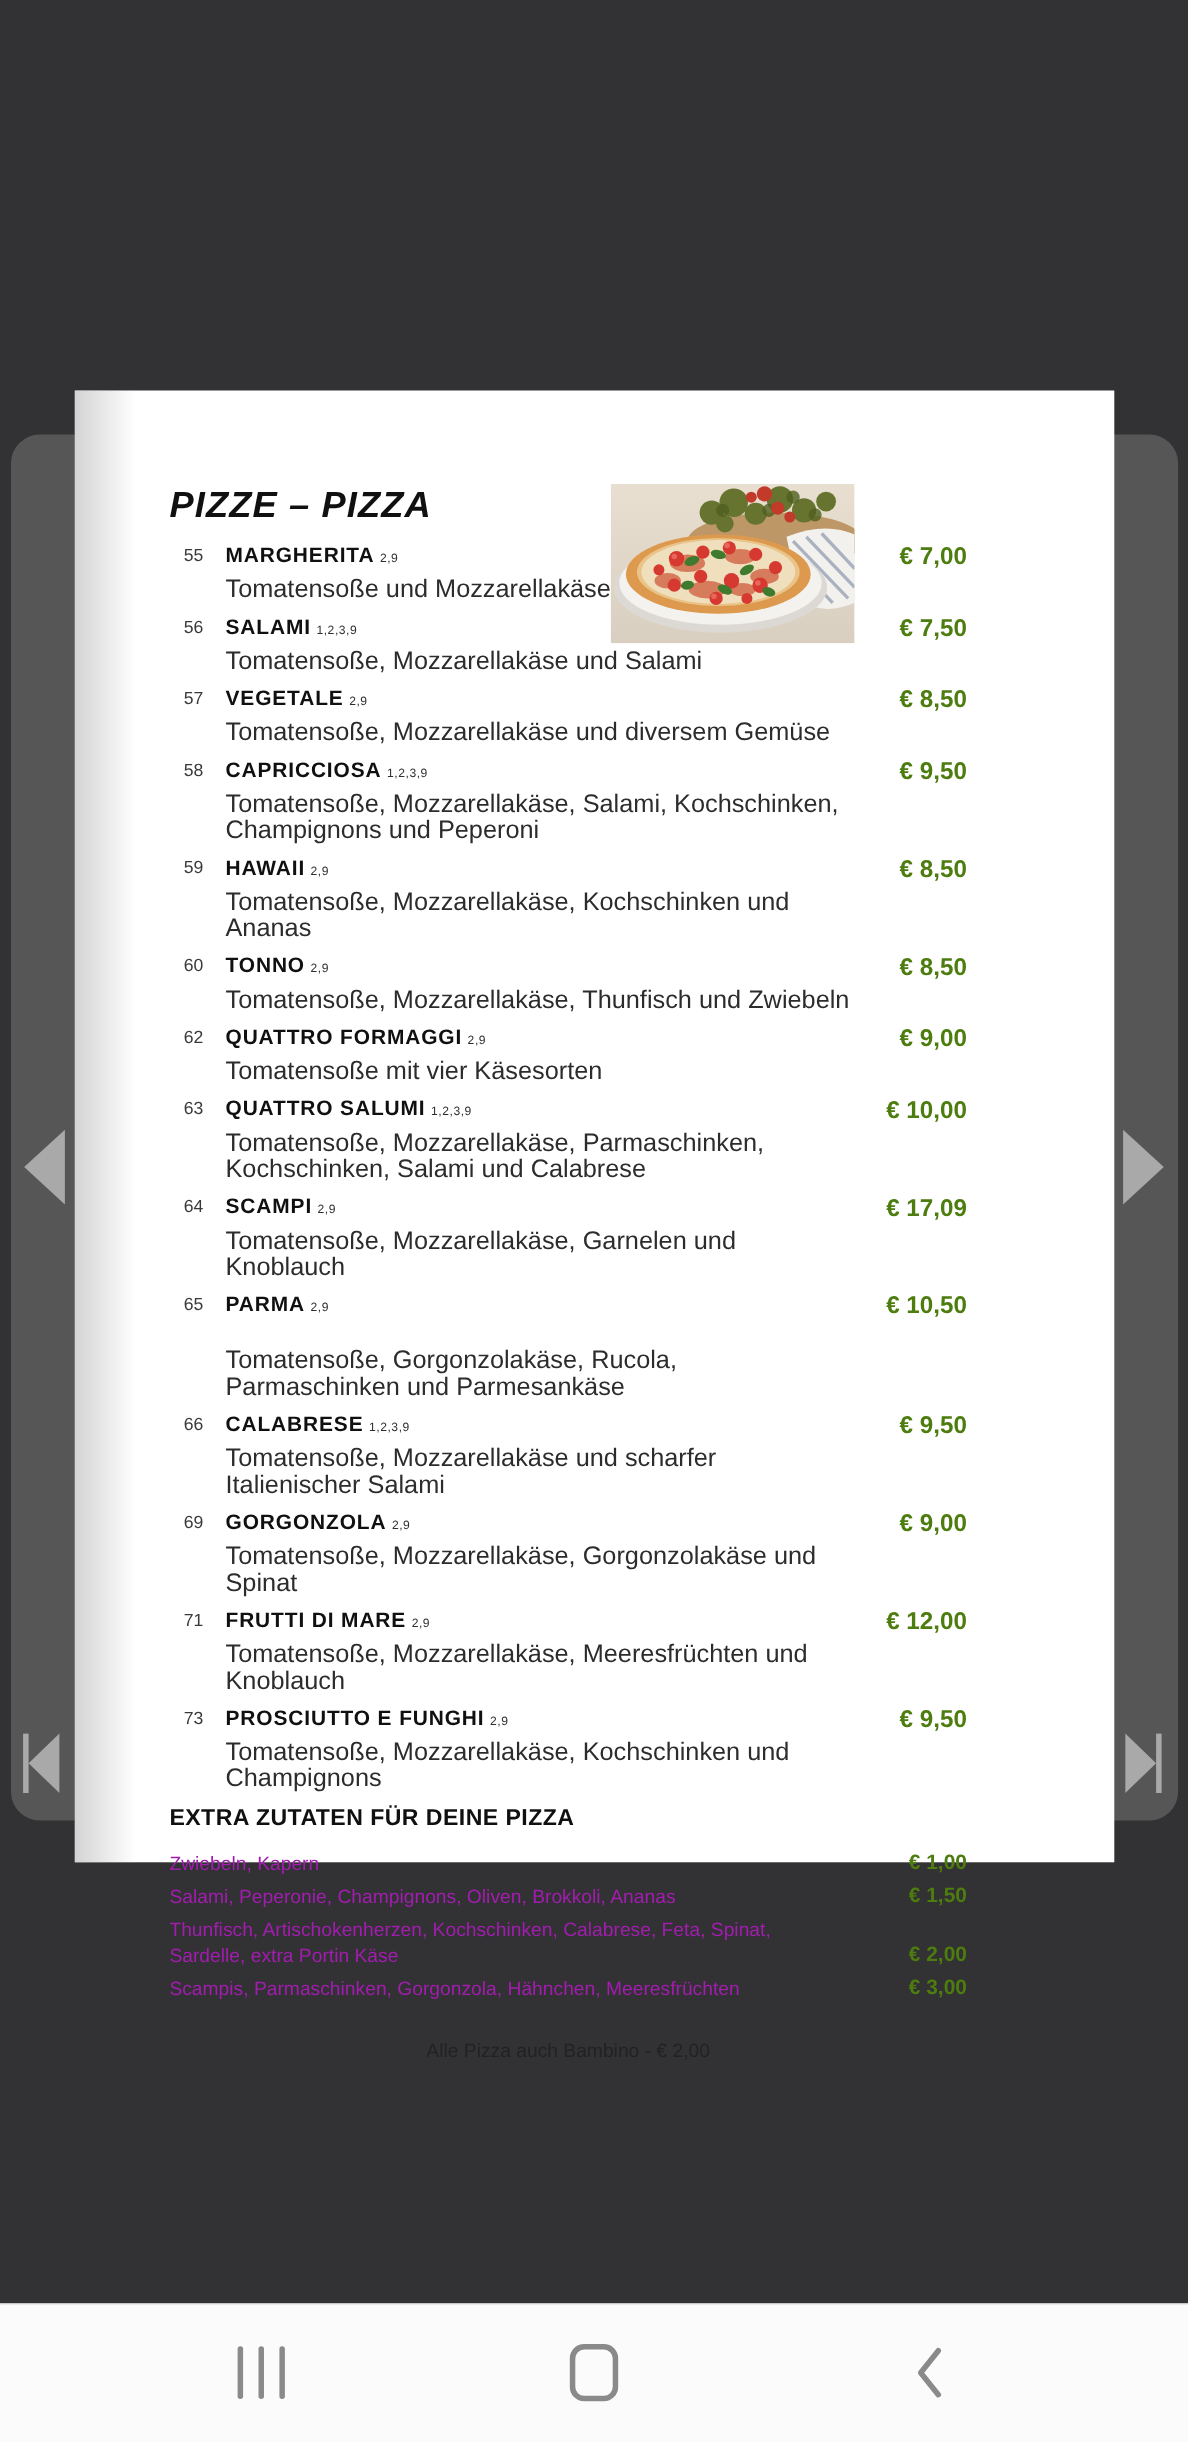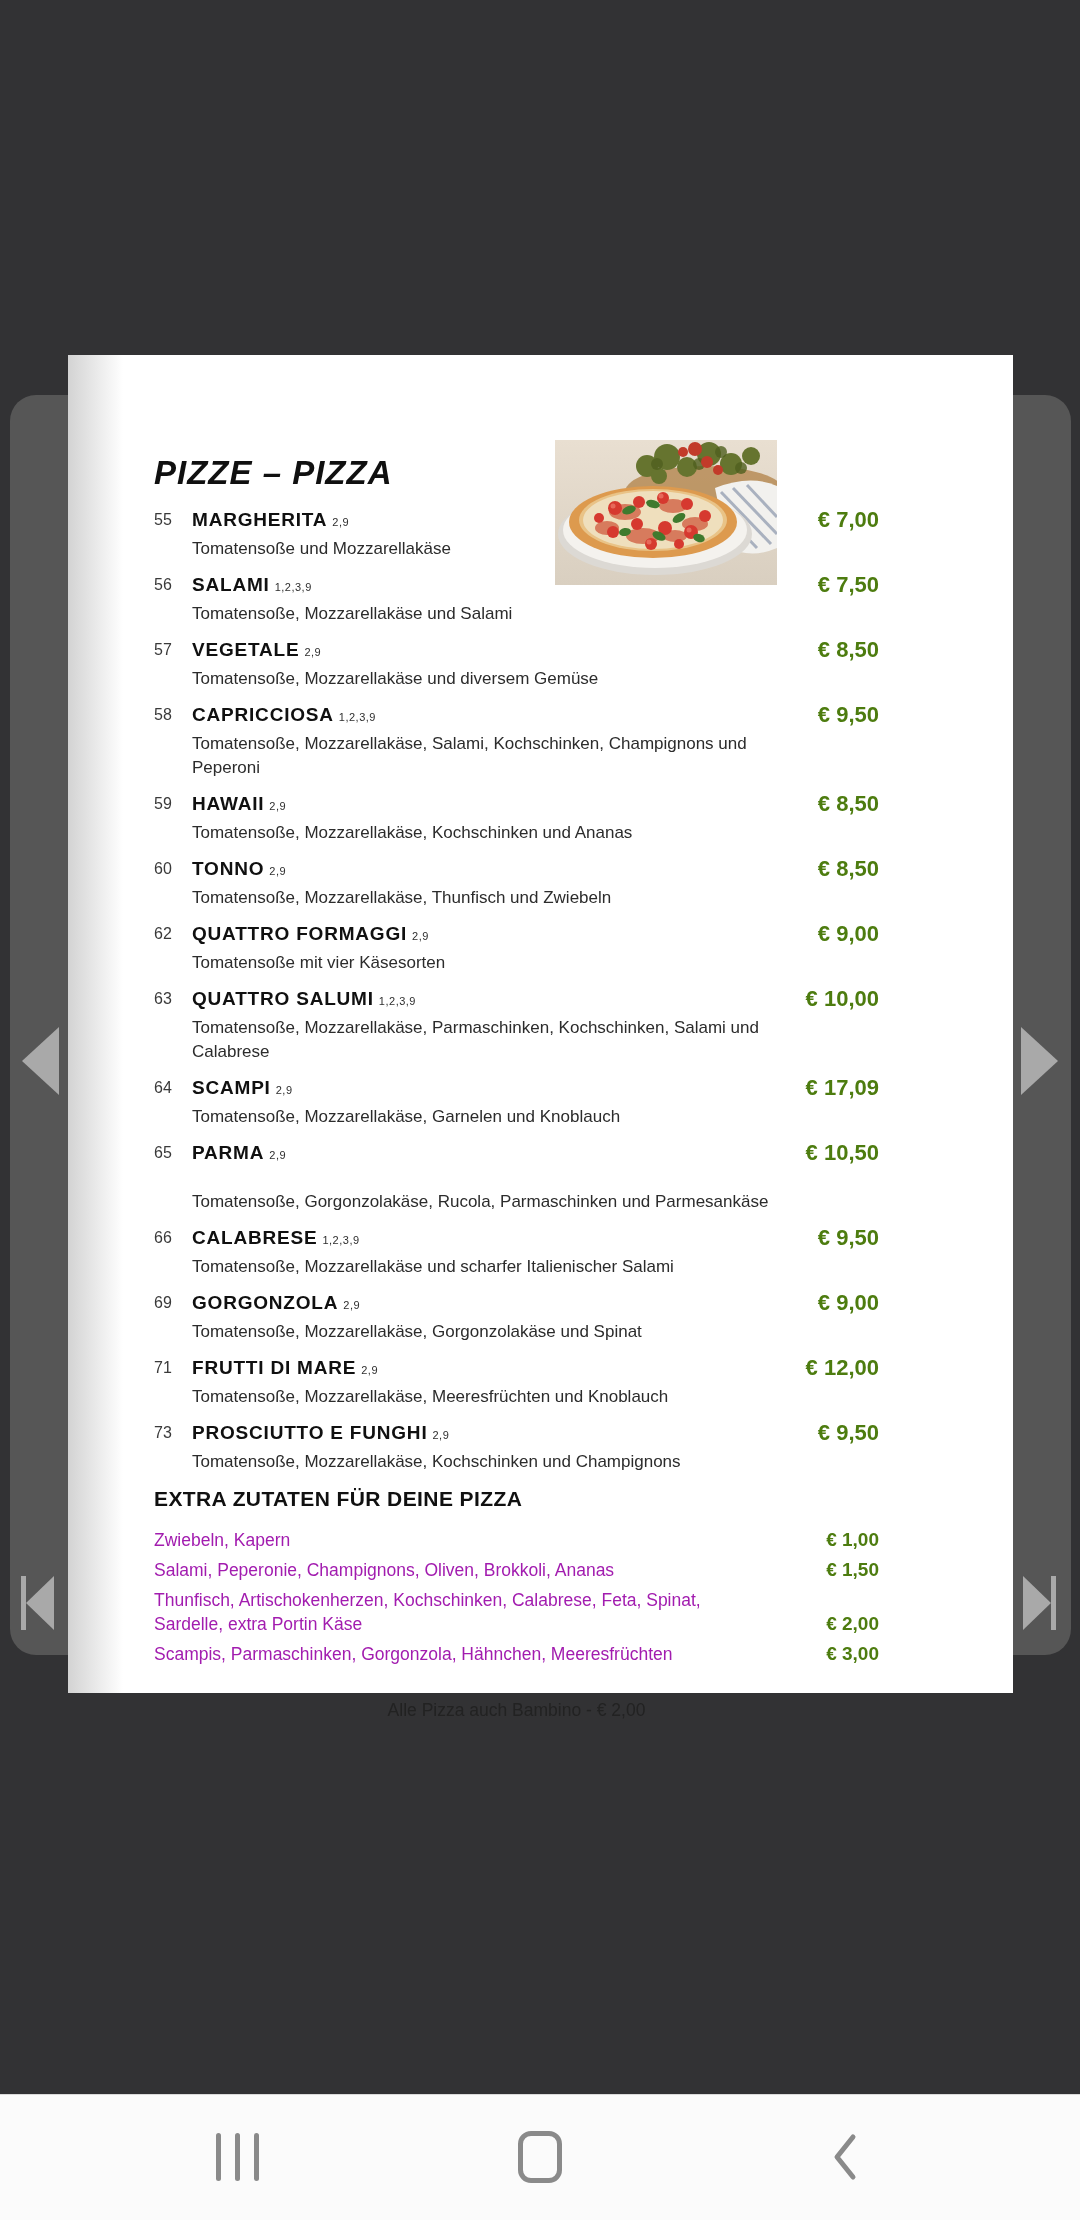--- a/index.html
+++ b/index.html
@@ -22,29 +22,29 @@
   .skip{position:absolute;top:1576px;display:flex;align-items:center;cursor:pointer;}
   .skip.first{left:21px;}
   .skip.last{left:1023px;}
   .skip .bar{width:5px;height:54px;background:#a9a9a9;}
   .skip .t-left{width:0;height:0;border-top:27px solid transparent;border-bottom:27px solid transparent;border-right:28px solid #a9a9a9;}
   .skip .t-right{width:0;height:0;border-top:27px solid transparent;border-bottom:27px solid transparent;border-left:28px solid #a9a9a9;}
   
   .page{position:absolute;left:68px;top:355px;width:945px;height:1338px;background:#ffffff;}
   .page::before{content:"";position:absolute;left:0;top:0;bottom:0;width:55px;
     background:linear-gradient(to right, rgba(175,175,175,.55), rgba(255,255,255,0));pointer-events:none;}
-  .content{position:absolute;left:86px;top:98px;width:725px;}
+  .content{position:absolute;left:86px;top:84px;width:725px;}
   .doc-title{font-size:33px;line-height:40px;font-weight:bold;font-style:italic;
     letter-spacing:1px;color:#101010;margin:0 0 14px 0;}
-  .menu-item{display:flex;align-items:flex-start;margin-bottom:11px;}
+  .menu-item{display:flex;align-items:flex-start;margin-bottom:11px;margin-left:13px;}
   .menu-item .num{width:38px;flex:none;font-size:16px;line-height:25px;color:#3a3a3a;}
   .menu-item .main{flex:1;min-width:0;padding-right:10px;}
   .name-line{font-size:19px;line-height:25px;font-weight:bold;color:#101010;letter-spacing:.8px;}
   .name-line .sup{font-size:11px;font-weight:normal;letter-spacing:.5px;color:#2e2e2e;margin-left:5px;}
-  .desc{font-size:17px;line-height:24px;color:#2c2c2c;margin-top:2px;}
+  .desc{font-size:23px;line-height:24px;color:#2c2c2c;margin-top:2px;}
   .desc.gap{margin-top:22px;}
   .menu-item .price{flex:none;min-width:92px;text-align:right;font-size:22px;line-height:25px;
     font-weight:bold;color:#4d7c0f;white-space:nowrap;}
   .extras-heading{font-size:21px;line-height:27px;font-weight:bold;color:#101010;
     letter-spacing:.4px;margin:6px 0 16px 0;}
   .extra-row{display:flex;align-items:flex-end;margin-bottom:6px;}
   .extra-row .extra-text{width:582px;flex:none;font-size:17.5px;line-height:24px;color:#a21caf;}
   .extra-row .extra-price{flex:1;text-align:right;font-size:19px;line-height:24px;font-weight:bold;color:#4d7c0f;white-space:nowrap;}
   .footer-note{margin-top:34px;text-align:center;font-size:17.5px;color:#222;}
   

